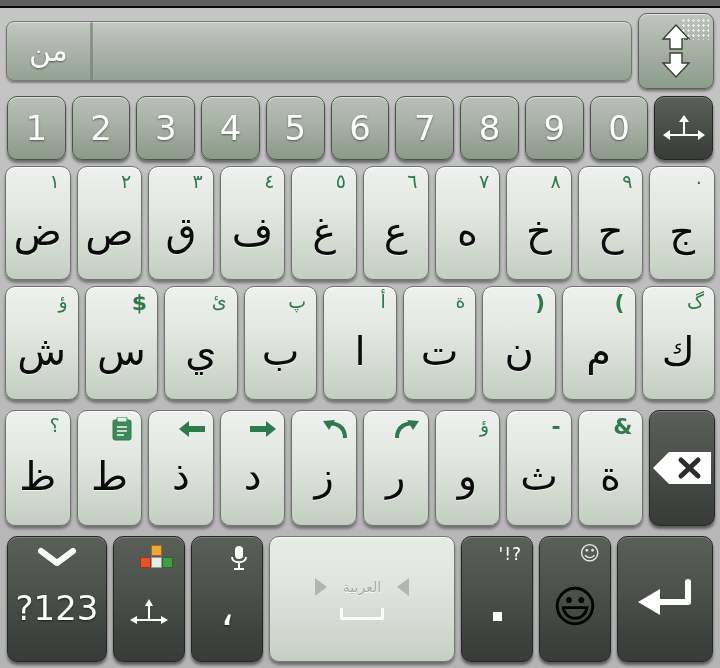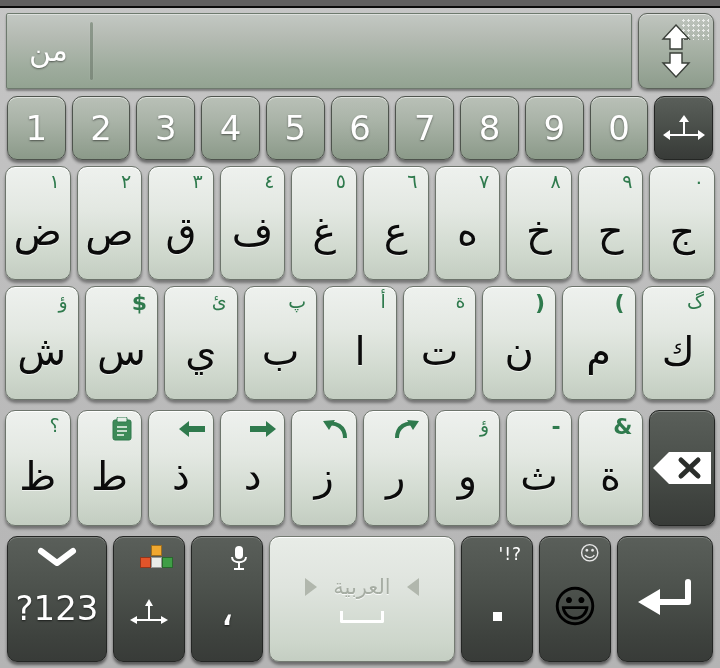--- a/index.html
+++ b/index.html
@@ -21,22 +21,22 @@
     background: #605f5f;
     border-bottom: 2px solid #0b0b0b;
   }
 
   
   .suggest-row {
     position: absolute; left: 0; top: 10px; width: 720px; height: 82px;
     display: flex; align-items: center; padding: 0 6px;
   }
   .suggest-bar {
-    flex: 1 1 auto; height: 76px; margin-right: 6px;
-    border-radius: 2px;
+    flex: 1 1 auto; height: 60px; margin-right: 6px;
+    border-radius: 8px;
     background: linear-gradient(180deg,#c3c8c3 0%, #b5bbb3 30%, #9dab9c 75%, #93a392 100%);
     border: 1px solid #6e7a6e;
     box-shadow: 0 2px 2px rgba(0,0,0,.35), inset 0 1px 0 rgba(255,255,255,.45);
     display: flex; align-items: center; position: relative;
   }
   .suggest-word {
     color: #ffffff;
     font-size: 30px;
     padding: 0 22px;
     text-shadow: 0 1px 2px rgba(0,0,0,.45);
@@ -137,21 +137,21 @@
 
   .space-key {
     background: linear-gradient(180deg,#e8ece7 0%, #dfe4de 40%, #cdd6cb 85%, #c4cec2 100%);
     border: 1px solid #747b72;
     box-shadow: 0 3px 3px rgba(0,0,0,.4), inset 0 1px 0 rgba(255,255,255,.95);
     flex-direction: column;
     justify-content: center;
   }
   .space-lang {
     display:flex; align-items:center; gap:16px;
-    color:#a6ada3; font-size: 21px; direction: rtl;
+    color:#a6ada3; font-size: 14px; direction: rtl;
     text-shadow: 0 1px 0 rgba(255,255,255,.8);
   }
   .space-bar-glyph {
     margin-top: 12px; width: 44px; height: 12px;
     border: 3px solid #ffffff; border-top: none;
     border-radius: 0 0 2px 2px;
   }
   .tri { width:0; height:0; }
   .tri-l { border-top: 9px solid transparent; border-bottom: 9px solid transparent; border-right: 12px solid #b1b7ad; }
   .tri-r { border-top: 9px solid transparent; border-bottom: 9px solid transparent; border-left: 12px solid #b1b7ad; }

